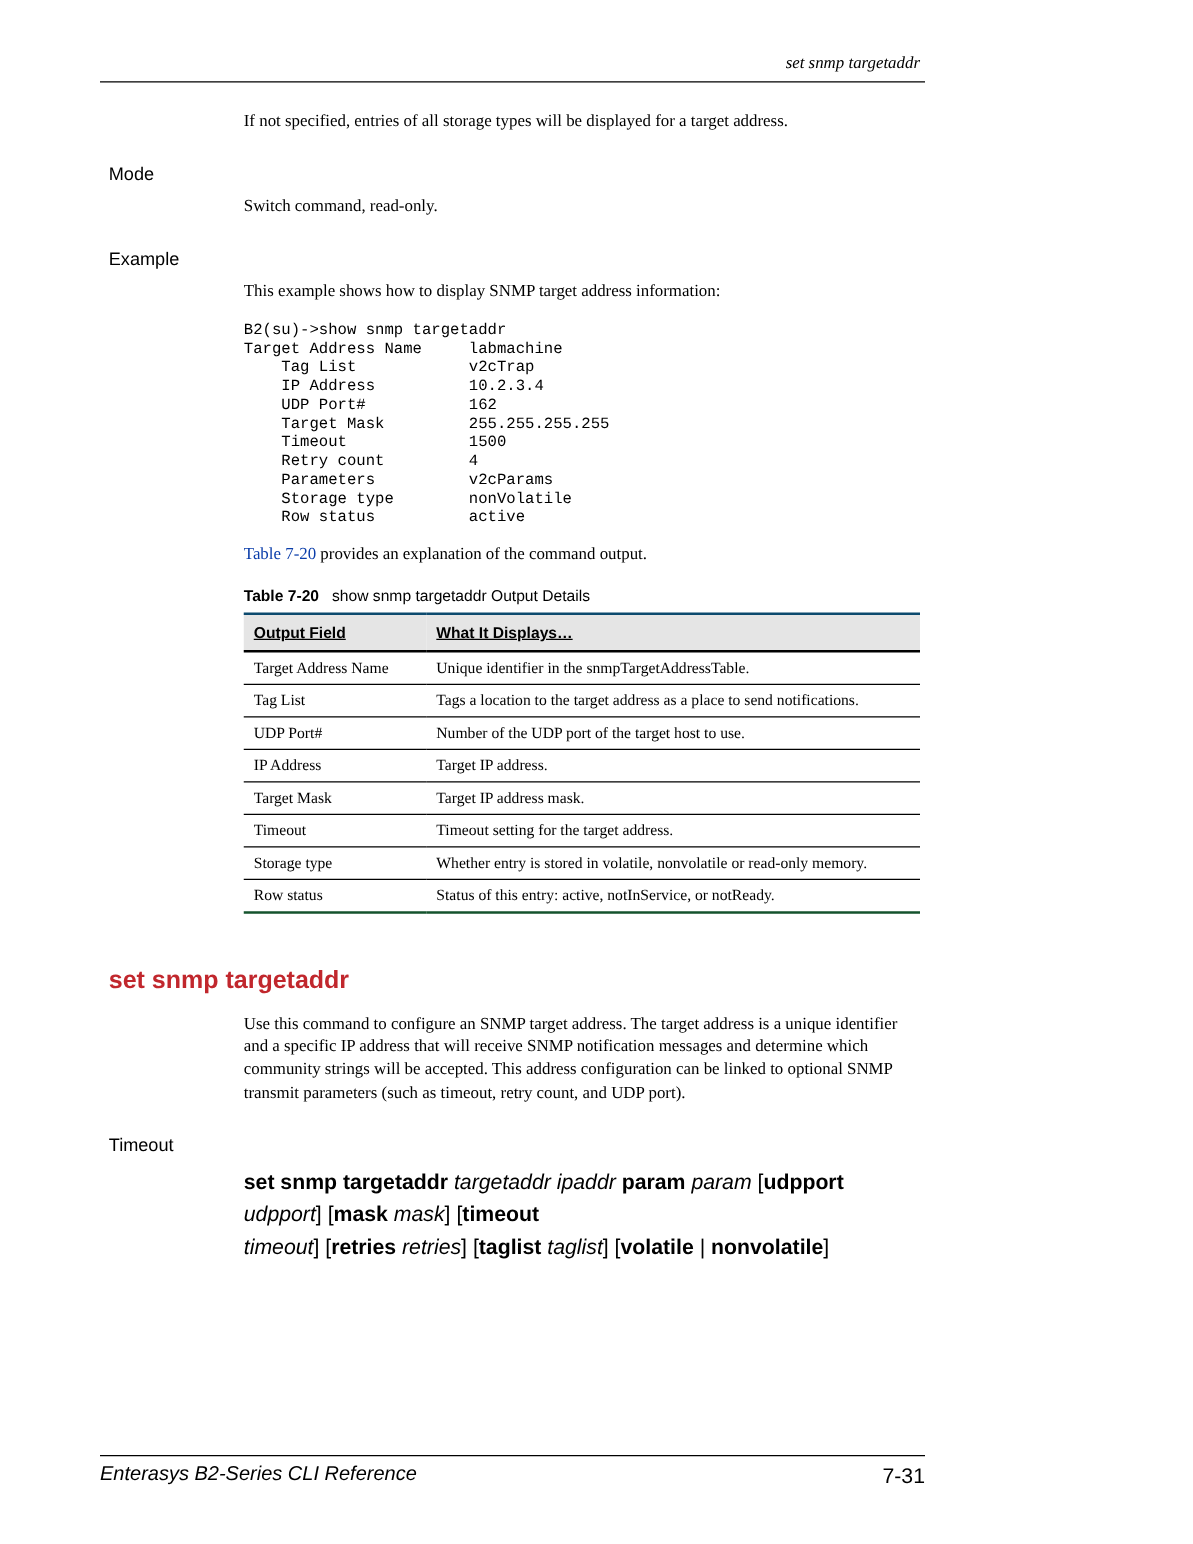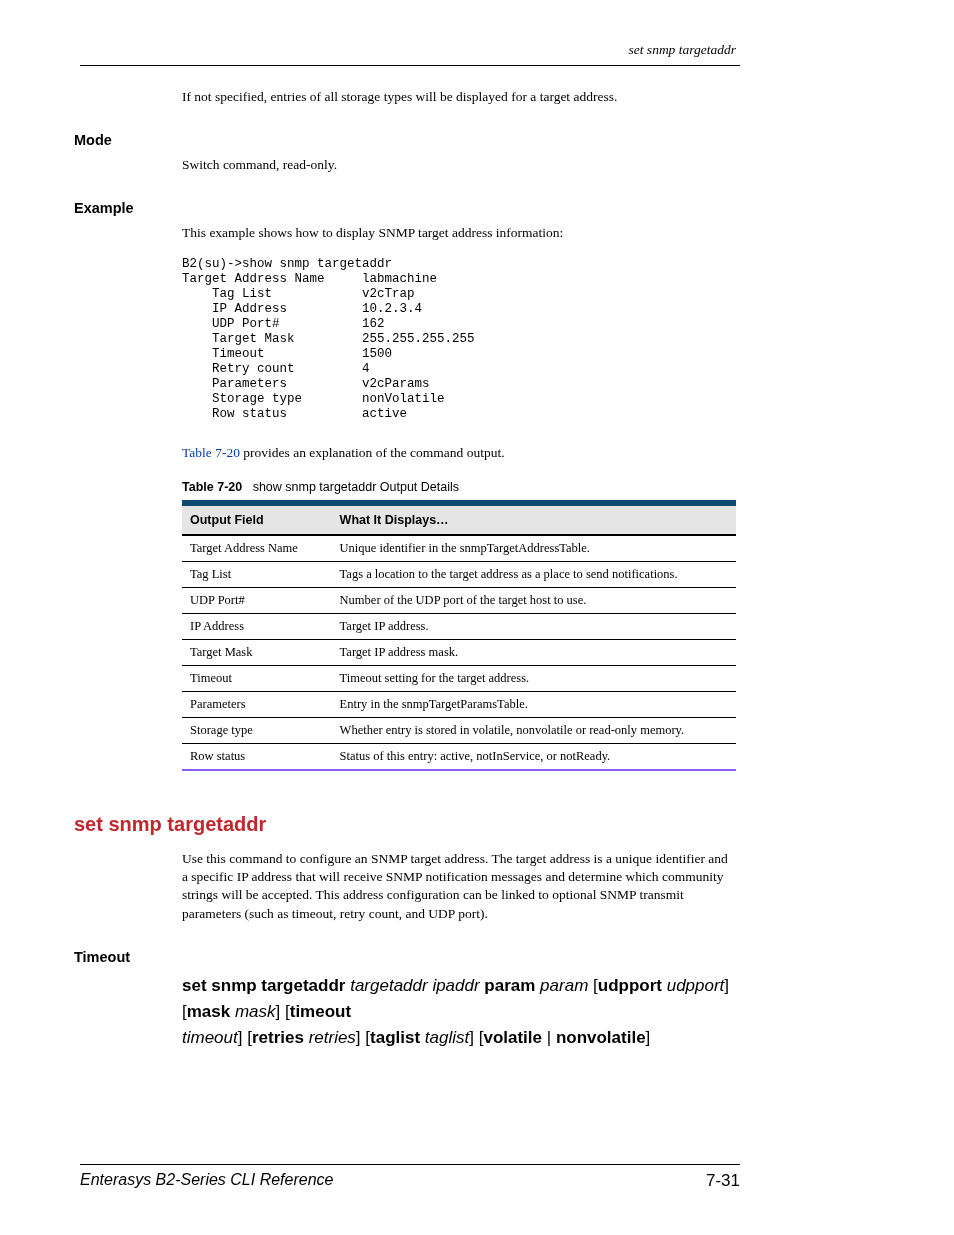--- a/index.html
+++ b/index.html
@@ -26,70 +26,70 @@
   .header-right {
     position: absolute;
     top: 42px;
     right: 84px;
     font-style: italic;
     font-size: 13.5px;
     color: #000;
   }
   .content {
     position: absolute;
-    left: 182px;
+    left: 195px;
     right: 84px;
     top: 88px;
   }
   .body-text { line-height: 1.35; margin: 0 0 10px 0; }
   .sec-head {
     font-family: Arial, Helvetica, sans-serif;
-    font-weight: bold;
+    font-weight: normal;
     font-size: 14.5px;
     margin-top: 26px;
     margin-bottom: 8px;
     margin-left: -108px;
   }
   .mono {
     font-family: "Courier New", Courier, monospace;
     font-size: 12.5px;
     white-space: pre;
     line-height: 1.2;
     margin-top: 14px;
-    margin-bottom: 22px;
+    margin-bottom: 12px;
   }
   .link { color: #0a3daa; }
   .table-title {
     font-family: Arial, Helvetica, sans-serif;
     font-size: 12.5px;
     margin-top: 18px;
     margin-bottom: 6px;
   }
   .table-title b { font-weight: bold; }
   table.output {
     width: 100%;
     border-collapse: collapse;
     font-size: 12.5px;
   }
-  table.output thead { border-top: 6px solid #0c4a6e; }
+  table.output thead { border-top: 2px solid #0c4a6e; text-decoration: underline; }
   table.output th {
     font-family: Arial, Helvetica, sans-serif;
     font-weight: bold;
     text-align: left;
     background: #e5e5e5;
     padding: 7px 8px;
     border-bottom: 2px solid #000;
   }
   table.output td {
     font-family: "Palatino Linotype", "Book Antiqua", Palatino, Georgia, serif;
     padding: 5px 8px;
     border-bottom: 1px solid #000;
     vertical-align: top;
   }
-  table.output tr:last-child td { border-bottom: 2px solid #8b5cf6; }
+  table.output tr:last-child td { border-bottom: 2px solid #14532d; }
   table.output td:first-child, table.output th:first-child { width: 27%; }
   .h2 {
     font-family: Arial, Helvetica, sans-serif;
     font-weight: bold;
     font-size: 20px;
     color: #c1272d;
     margin-top: 42px;
     margin-bottom: 14px;
     margin-left: -108px;
   }
@@ -171,24 +171,20 @@
           </tr>
           <tr>
             <td>Target Mask</td>
             <td>Target IP address mask.</td>
           </tr>
           <tr>
             <td>Timeout</td>
             <td>Timeout setting for the target address.</td>
           </tr>
           <tr>
-            <td>Parameters</td>
-            <td>Entry in the snmpTargetParamsTable.</td>
-          </tr>
-          <tr>
             <td>Storage type</td>
             <td>Whether entry is stored in volatile, nonvolatile or read-only memory.</td>
           </tr>
           <tr>
             <td>Row status</td>
             <td>Status of this entry: active, notInService, or notReady.</td>
           </tr>
         </tbody>
     </table>
 

